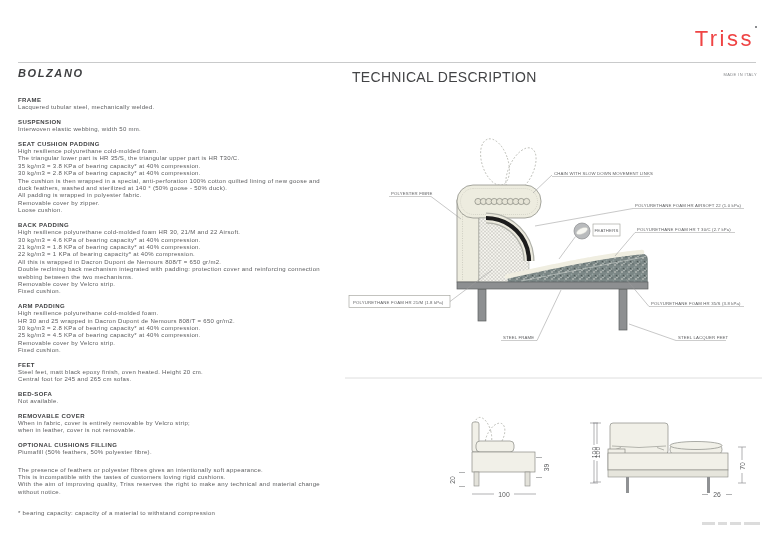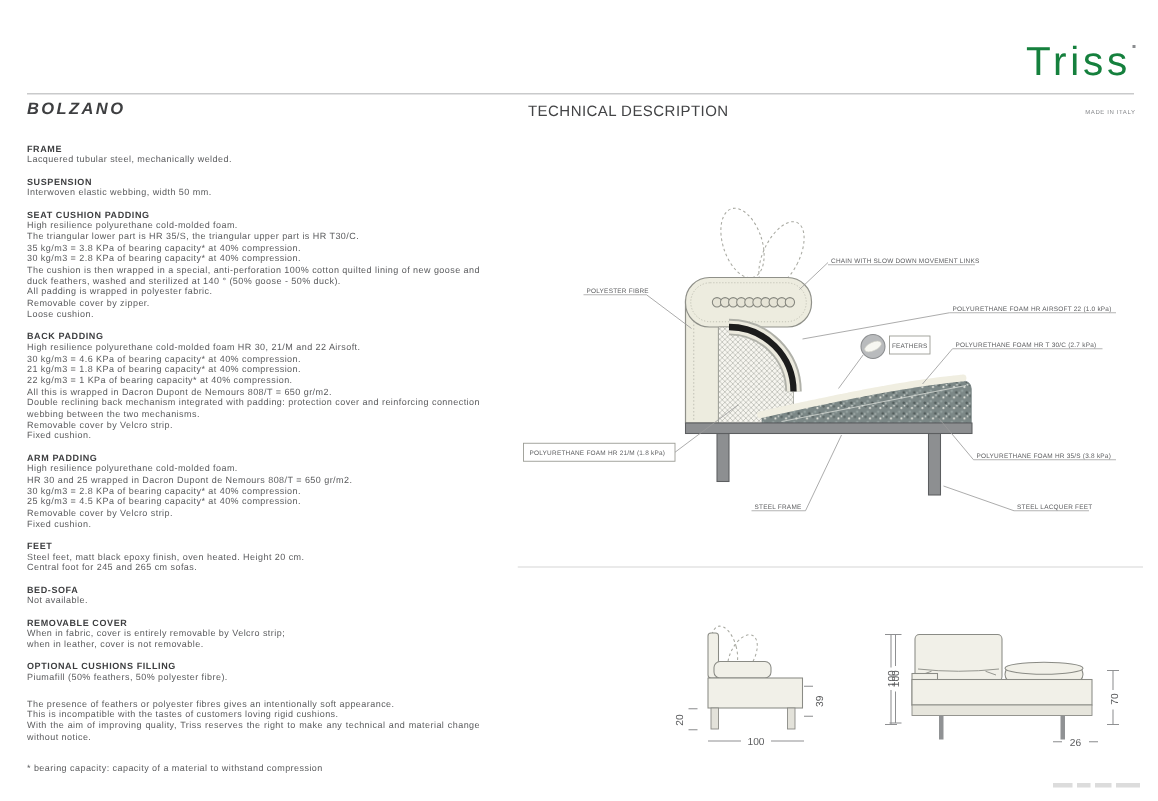--- a/index.html
+++ b/index.html
@@ -1,25 +1,25 @@
 <!DOCTYPE html>
 <html><head>
 <meta charset="utf-8">
 <style>
   html,body{margin:0;padding:0;background:#ffffff;}
   .page{position:relative;width:772px;height:534px;background:#fff;overflow:hidden;
         font-family:"Liberation Sans",sans-serif;color:#5a5b5d;}
   
-  .logo{position:absolute;top:26px;right:15px;font-size:27px;letter-spacing:2.5px;
-        color:#15803d;font-weight:400;}
+  .logo{position:absolute;top:26px;right:15px;font-size:22px;letter-spacing:2.5px;
+        color:#ef4444;font-weight:400;}
   .logo-mark{display:inline-block;width:2px;height:2px;background:#8a8c8f;vertical-align:18px;margin-left:1px;}
   .rule{position:absolute;top:62px;left:18px;width:738px;height:1px;background:#c9cacb;}
   .product{position:absolute;top:67px;left:18px;font-size:11px;font-weight:bold;
            letter-spacing:1.6px;color:#3e3f41;font-style:italic;}
-  .doctitle{position:absolute;top:69px;left:352px;font-size:10px;color:#434446;letter-spacing:.3px;}
+  .doctitle{position:absolute;top:69px;left:352px;font-size:14px;color:#434446;letter-spacing:.3px;}
   .madein{position:absolute;top:72px;right:15px;font-size:4px;letter-spacing:.4px;color:#85878a;}
   
   .specs{position:absolute;left:18px;top:97px;width:302px;}
   .sec{margin-bottom:7px;}
   .sec h3{margin:0;font-size:6px;line-height:7.4px;font-weight:bold;color:#3e3f41;letter-spacing:.4px;}
   .ln{font-size:6px;line-height:7.4px;letter-spacing:.3px;text-align:justify;color:#5a5b5d;}
   .disclaimer{margin-top:10px;}
   .footnote{margin-top:14px;}
   
   .diagram{position:absolute;left:345px;top:130px;}

